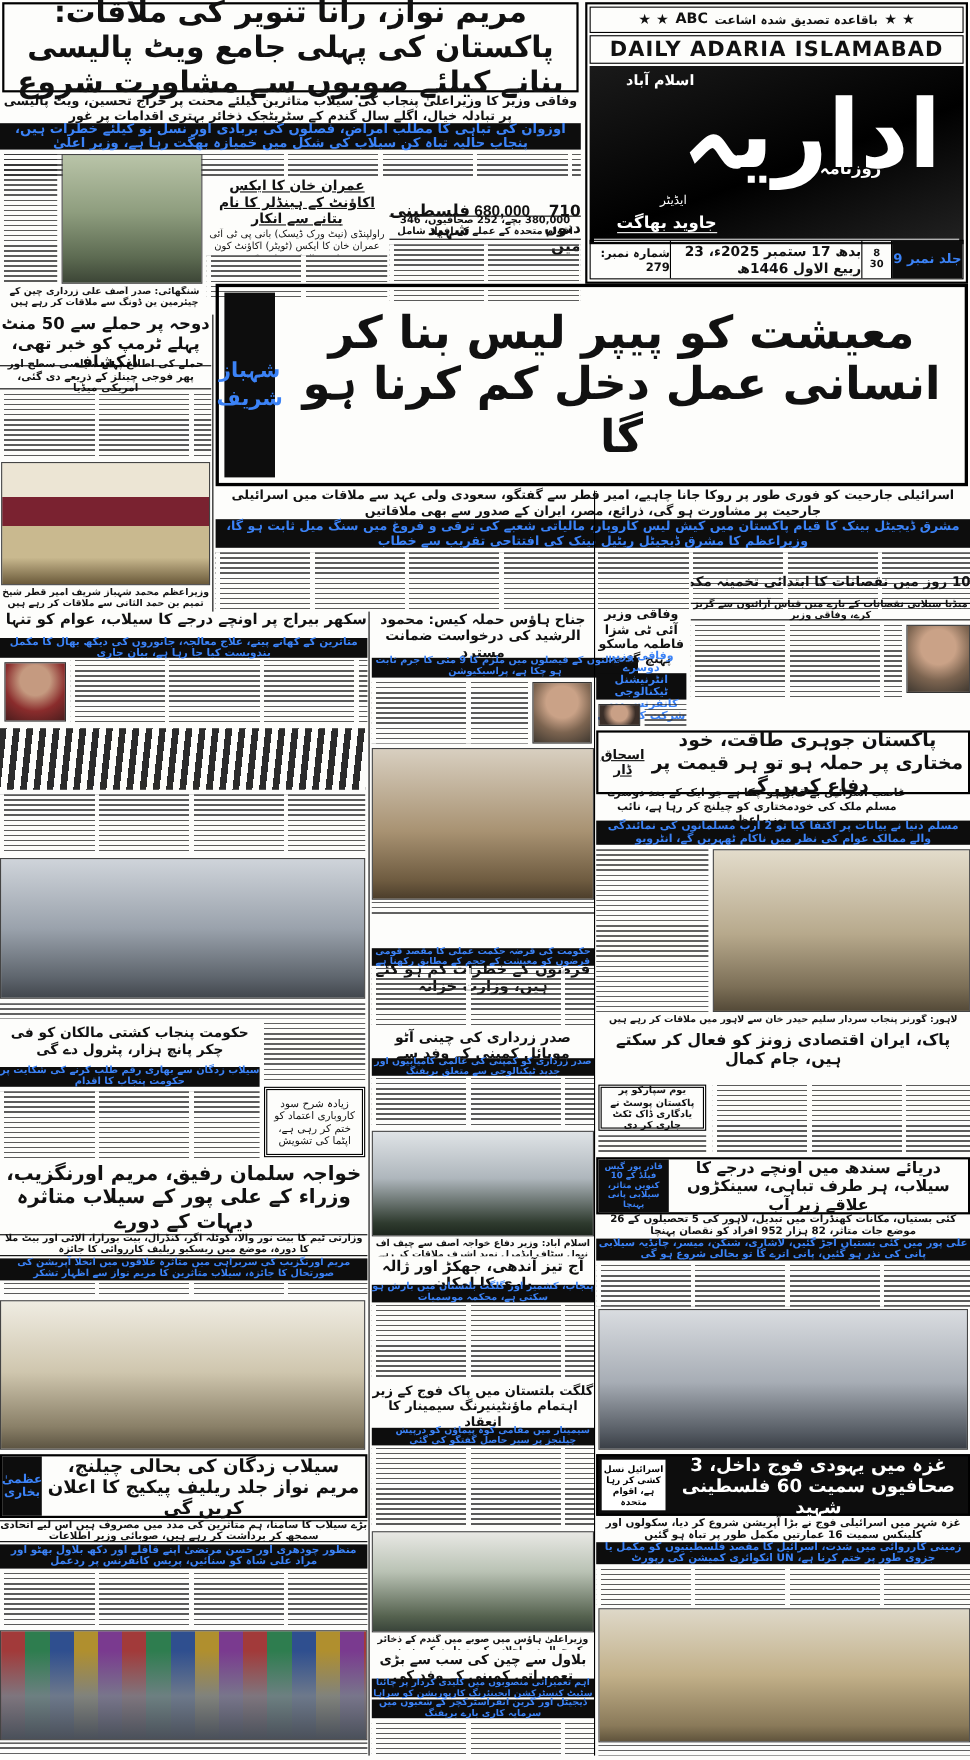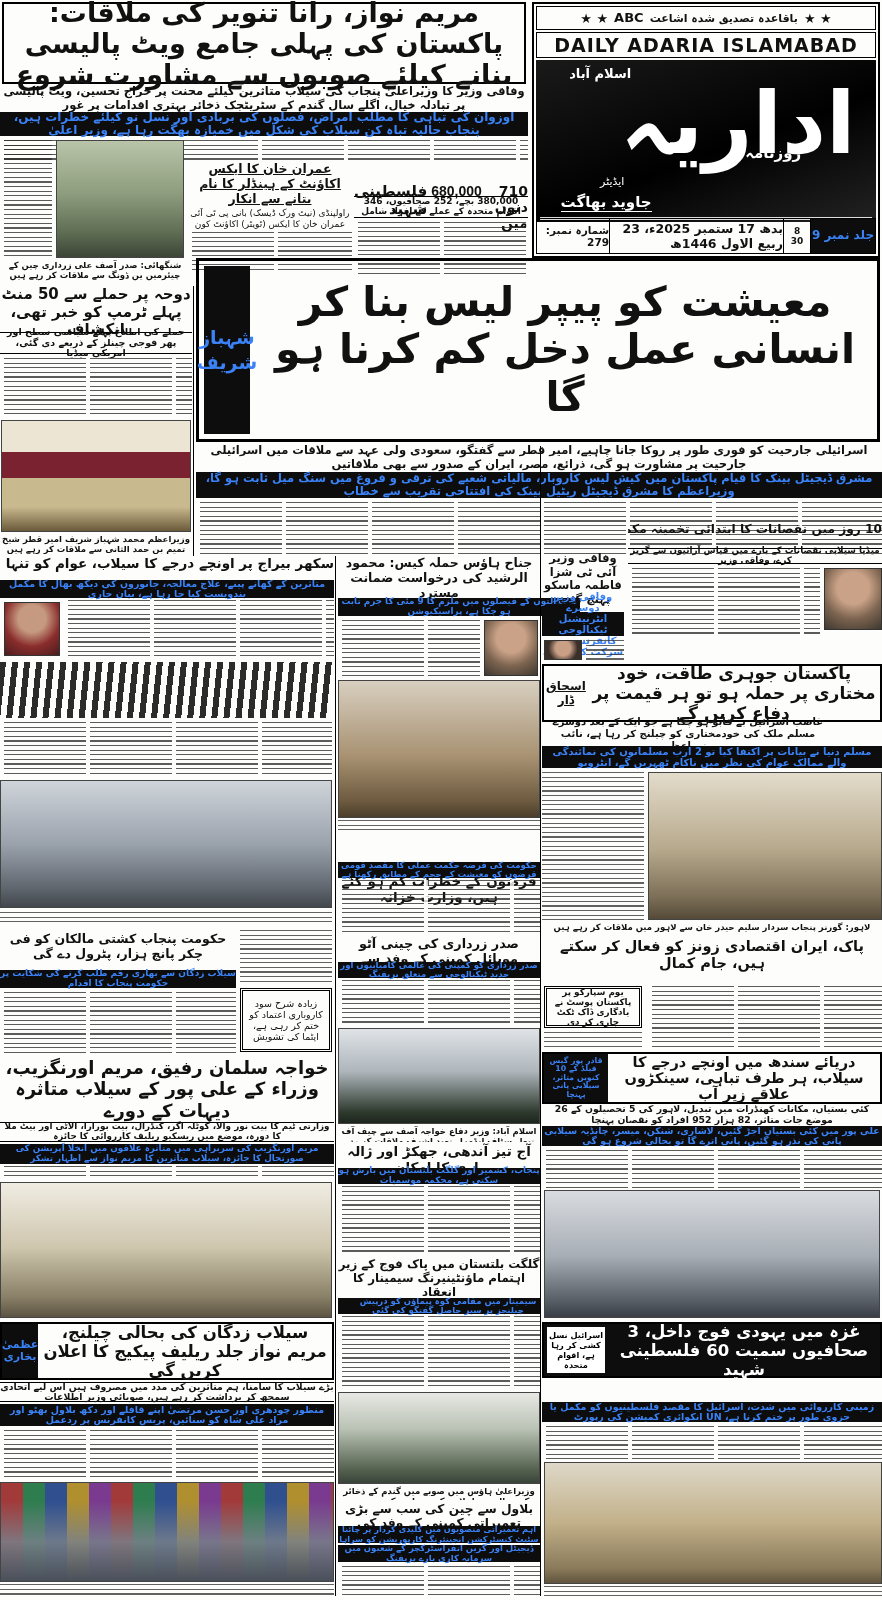--- a/index.html
+++ b/index.html
@@ -202,20 +202,21 @@
   <div class="abs ur hl" style="left:542px;top:1106px;width:340px;height:18px;font-size:9.3px;display:flex;align-items:center;justify-content:center;">کئی بستیاں، مکانات کھنڈرات میں تبدیل، لاہور کی 5 تحصیلوں کے 26 موضع جات متاثر، 82 ہزار 952 افراد کو نقصان پہنچا</div>
   <div class="abs ur bar" style="left:542px;top:1126px;width:340px;height:20px;font-size:9.3px;">علی پور میں کئی بستیاں اجڑ گئیں، لاشاری، شنکن، میسر، چانڈیہ سیلابی پانی کی نذر ہو گئیں، پانی اترے گا تو بحالی شروع ہو گی</div>
   <div class="abs txc" style="left:542px;top:1150px;width:340px;height:38px;"></div>
 
   <div class="abs ph" style="left:544px;top:1190px;width:336px;height:128px;background:linear-gradient(180deg,#d9dce0,#a7adb5 52%,#565c64 88%,#3a3f46);"></div>
 
   <div class="abs" style="left:542px;top:1322px;width:340px;height:56px;background:#0d0d0d;border:2px solid #000;display:flex;direction:rtl;">
     <div class="ur callig" style="flex:1;display:flex;align-items:center;justify-content:center;text-align:center;font-size:16.5px;color:#fff;padding:1px 2px;">غزہ میں یہودی فوج داخل، 3 صحافیوں سمیت 60 فلسطینی شہید</div>
     <div class="ur" style="width:56px;margin:3px;background:#fff;color:#000;display:flex;align-items:center;justify-content:center;text-align:center;font-size:8.2px;font-weight:900;padding:1px;">اسرائیل نسل کشی کر رہا ہے، اقوام متحدہ</div>
   </div>
+  <div class="abs ur hl" style="left:542px;top:1380px;width:340px;height:20px;font-size:9.5px;display:flex;align-items:center;justify-content:center;">غزہ شہر میں اسرائیلی فوج نے بڑا آپریشن شروع کر دیا، سکولوں اور کلینکس سمیت 16 عمارتیں مکمل طور پر تباہ ہو گئیں</div>
   <div class="abs ur bar" style="left:542px;top:1402px;width:340px;height:20px;font-size:9.5px;">زمینی کارروائی میں شدت، اسرائیل کا مقصد فلسطینیوں کو مکمل یا جزوی طور پر ختم کرنا ہے، UN انکوائری کمیشن کی رپورٹ</div>
   <div class="abs txc" style="left:542px;top:1426px;width:340px;height:34px;"></div>
 
   <div class="abs ph" style="left:544px;top:1462px;width:338px;height:122px;background:linear-gradient(180deg,#ded8c8,#c2b089 50%,#8a7a5a 88%,#60543c);"></div>
   <div class="abs tx" style="left:544px;top:1586px;width:338px;height:10px;"></div>
 
   <div class="abs vline" style="left:193px;top:286px;width:1px;height:270px;"></div>
   <div class="abs vline" style="left:335px;top:556px;width:1px;height:1040px;"></div>
   <div class="abs vline" style="left:540px;top:446px;width:1px;height:1150px;"></div>
   <div class="abs vline" style="left:0;top:0;width:0;height:0;"></div>

